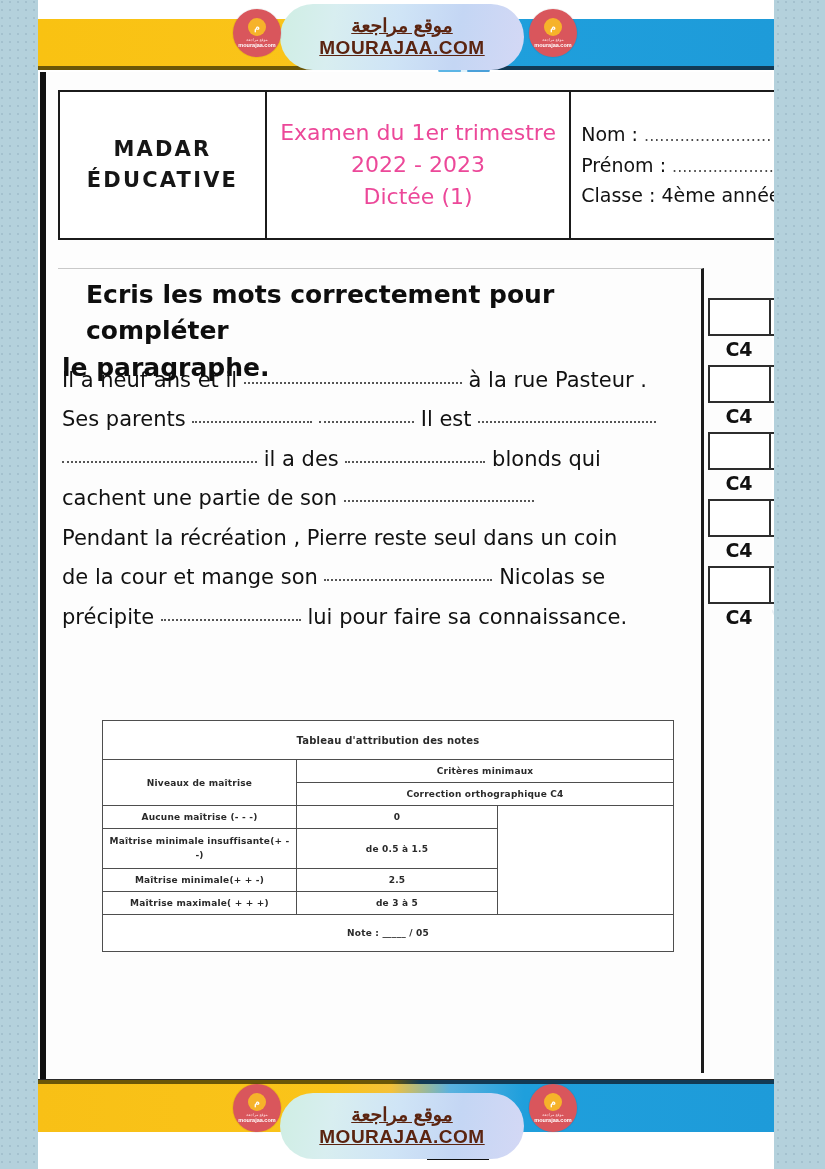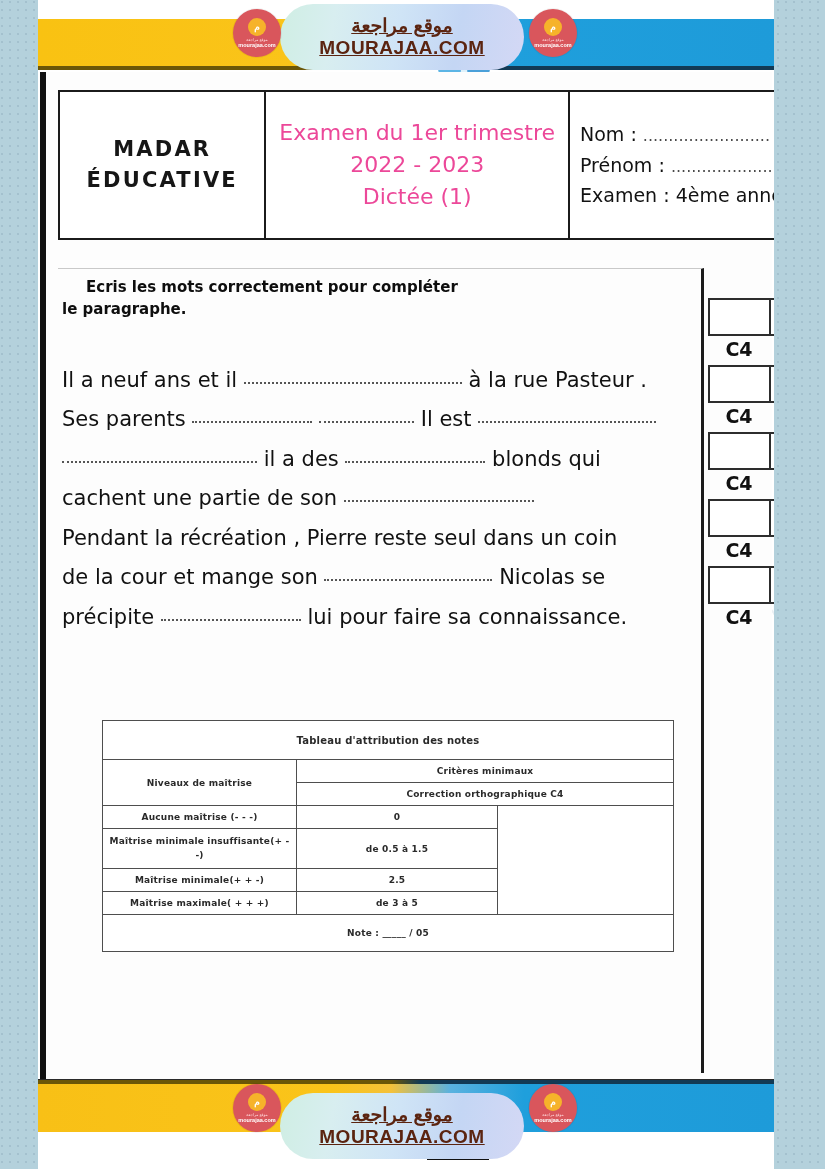--- a/index.html
+++ b/index.html
@@ -171,21 +171,21 @@
     left: 12px; top: 196px;
     width: 646px; height: 805px;
     border-right: 3px solid #1b1b1b;
     border-top: 1px solid #c9c9c9;
     box-sizing: border-box;
   }
 
   .instr {
     position: absolute; left: 28px; top: 8px;
     width: 610px;
-    font-size: 15px; font-weight: 700; color: #0e0e0e;
+    font-size: 25px; font-weight: 700; color: #0e0e0e;
     font-family: "DejaVu Sans", sans-serif;
     line-height: 1.45;
   }
   .instr .i2 { margin-left: -24px; display:block; }
 
   .para {
     position: absolute; left: 4px; top: 92px;
     width: 642px;
     font-size: 21px; color: #111;
     font-family: "DejaVu Sans", sans-serif;
@@ -331,21 +331,21 @@
           <div class="head-cell hc-ident">
             <div class="ident-l">
               <span>Nom :</span>
               <span class="dots">.........................</span>
             </div>
             <div class="ident-l">
               <span>Prénom :</span>
               <span class="dots">....................</span>
             </div>
             <div class="ident-l">
-              <span>Examen :</span>
+              <span>Classe :</span>
               <span>4ème année</span>
             </div>
           </div>
         </div>
 
         <div class="body-frame">
 
           <div class="instr">
             <span>Ecris les mots correctement pour compléter</span>
             <span class="i2">le paragraphe.</span>

